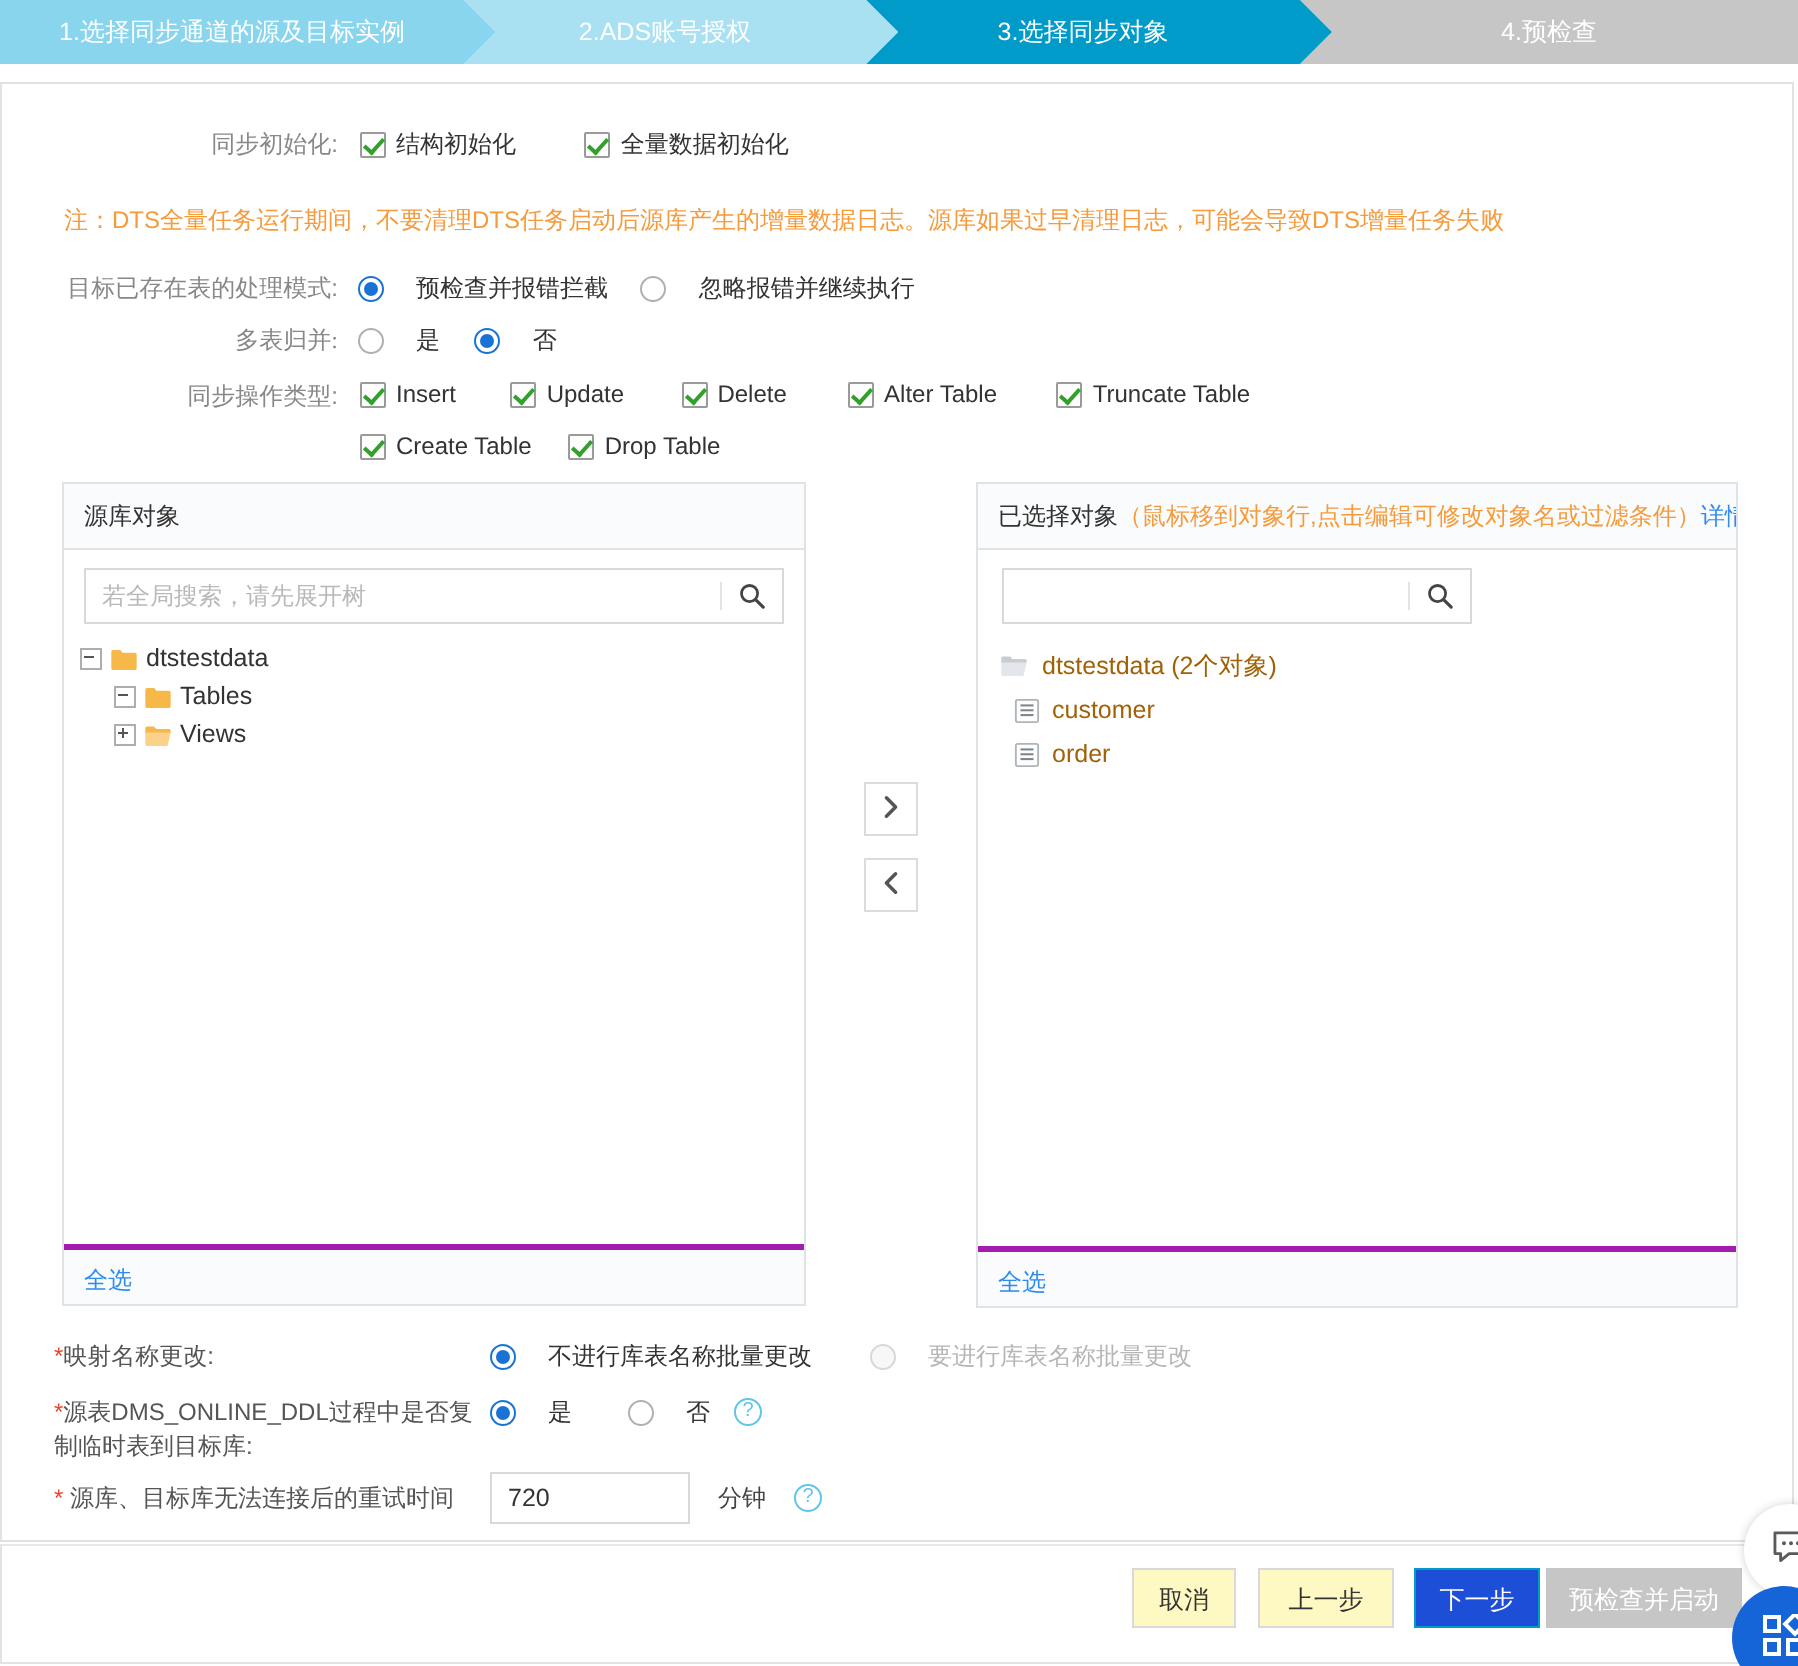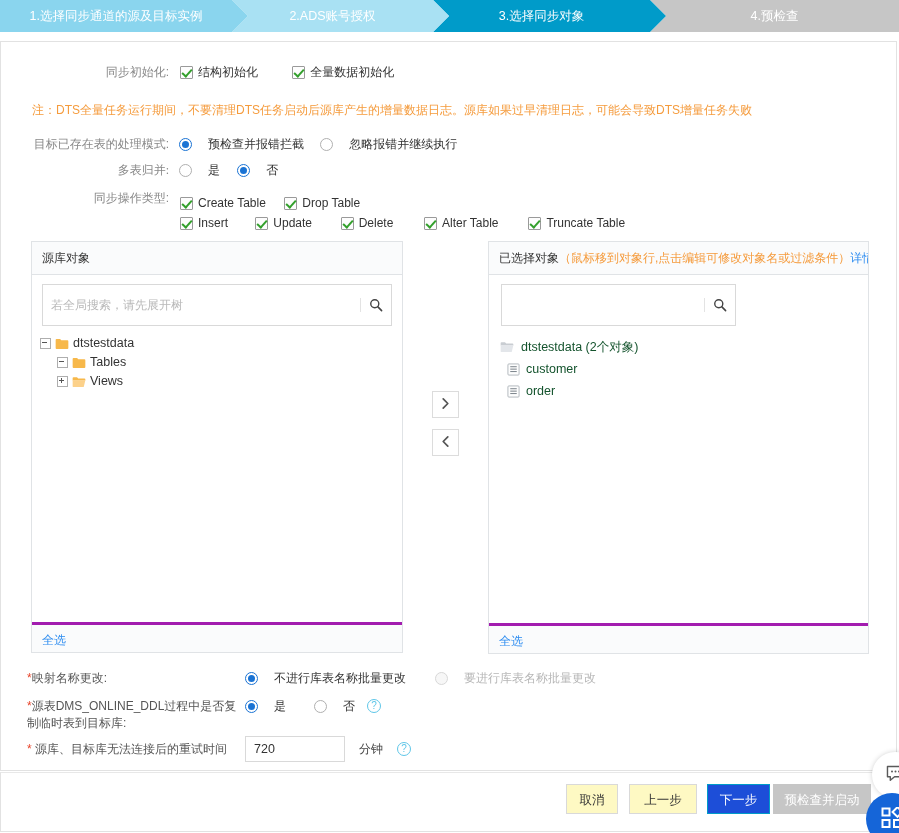--- a/index.html
+++ b/index.html
@@ -178,21 +178,21 @@
   }
   .panel-foot a {
     color: #2d8cf0;
     font-size: 12px;
     text-decoration: none;
     cursor: pointer;
   }
 
   .searchwrap {
     margin: 9px 10px 0 10px;
-    height: 42px;
+    height: 28px;
     border: 1px solid #d9d9d9;
     display: flex;
     align-items: center;
     background: #fff;
     box-sizing: border-box;
   }
   .searchwrap input {
     flex: 1;
     border: 0;
     outline: none;
@@ -251,21 +251,21 @@
   .folder { margin-right: 4px; flex: 0 0 auto; display: inline-flex; }
   .tablicon { margin-right: 6px; flex: 0 0 auto; display: inline-flex; }
   .tnode .nm { line-height: 19px; }
 
   .sel-tree { margin-top: 10px; padding-left: 11px; }
   .snode {
     display: flex;
     align-items: center;
     height: 22px;
     font-size: 12.5px;
-    color: #14532d;
+    color: #a16207;
     white-space: nowrap;
   }
   .snode.indent { padding-left: 7px; }
 
   
   .xferbtn {
     position: absolute;
     width: 27px; height: 27px;
     border: 1px solid #dcdcdc;
     background: #ffffff;
@@ -425,50 +425,50 @@
       <label class="rdoitem" style="margin-left:14px;">
         <span class="rdo on"></span>
         <span>否</span>
       </label>
     </div>
   </div>
 
   <div class="frow" style="left:92px; top:148px;">
     <div class="flabel" style="width:76px;">同步操作类型:</div>
     <div style="margin-left:11px; width:530px;">
-      <div style="height:20px; margin-top:6px;">
-        <label class="cbxitem" style="width:101px;">
-          <span class="cbx checked"></span>
-          <span>Create Table</span>
-        </label>
-        <label class="cbxitem">
-          <span class="cbx checked"></span>
-          <span>Drop Table</span>
-        </label>
-      </div>
       <div style="height:20px;">
         <label class="cbxitem" style="width:72px;">
           <span class="cbx checked"></span>
           <span>Insert</span>
         </label>
         <label class="cbxitem" style="width:82px;">
           <span class="cbx checked"></span>
           <span>Update</span>
         </label>
         <label class="cbxitem" style="width:80px;">
           <span class="cbx checked"></span>
           <span>Delete</span>
         </label>
         <label class="cbxitem" style="width:101px;">
           <span class="cbx checked"></span>
           <span>Alter Table</span>
         </label>
         <label class="cbxitem">
           <span class="cbx checked"></span>
           <span>Truncate Table</span>
+        </label>
+      </div>
+      <div style="height:20px; margin-top:6px;">
+        <label class="cbxitem" style="width:101px;">
+          <span class="cbx checked"></span>
+          <span>Create Table</span>
+        </label>
+        <label class="cbxitem">
+          <span class="cbx checked"></span>
+          <span>Drop Table</span>
         </label>
       </div>
     </div>
   </div>
 
   <div class="panel" style="left:30px; top:199px; width:372px; height:412px;">
     <div class="panel-head">
       <span>源库对象</span>
     </div>
     <div class="panel-body">

